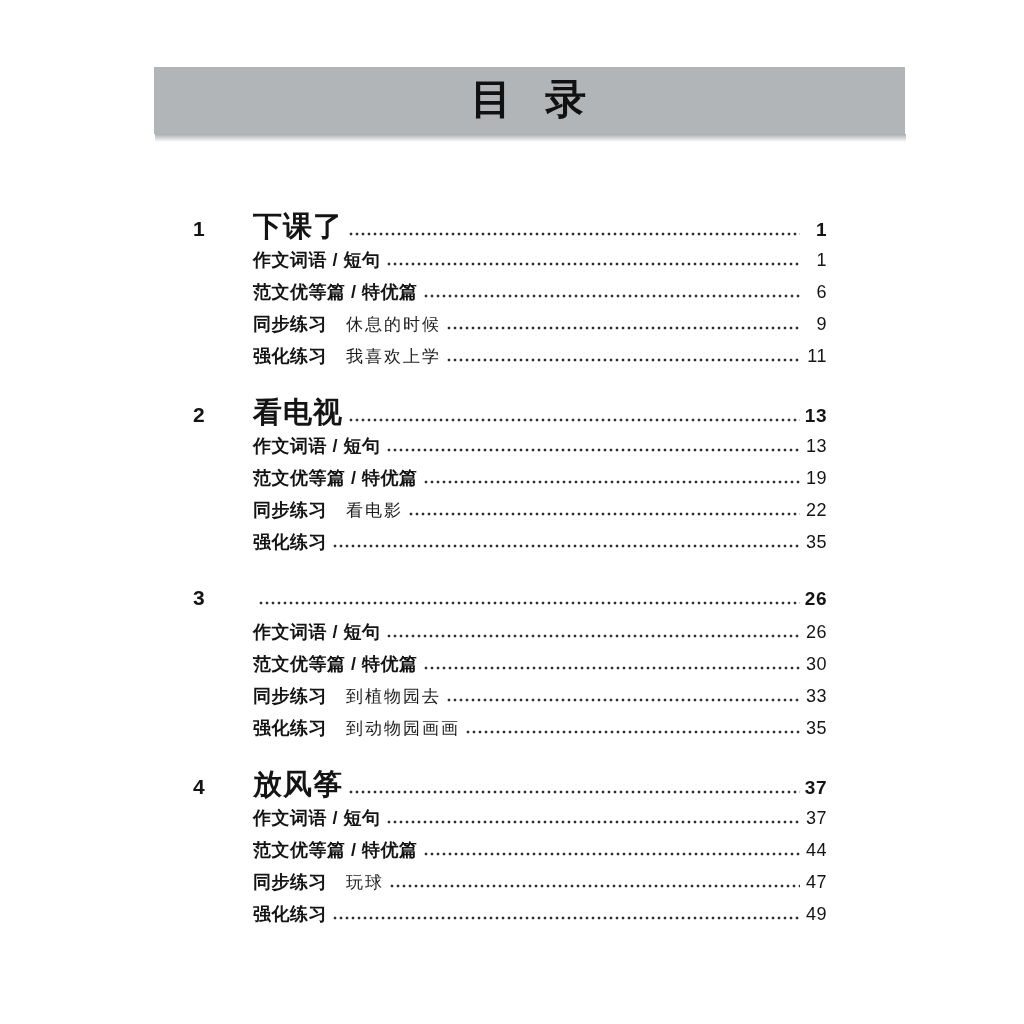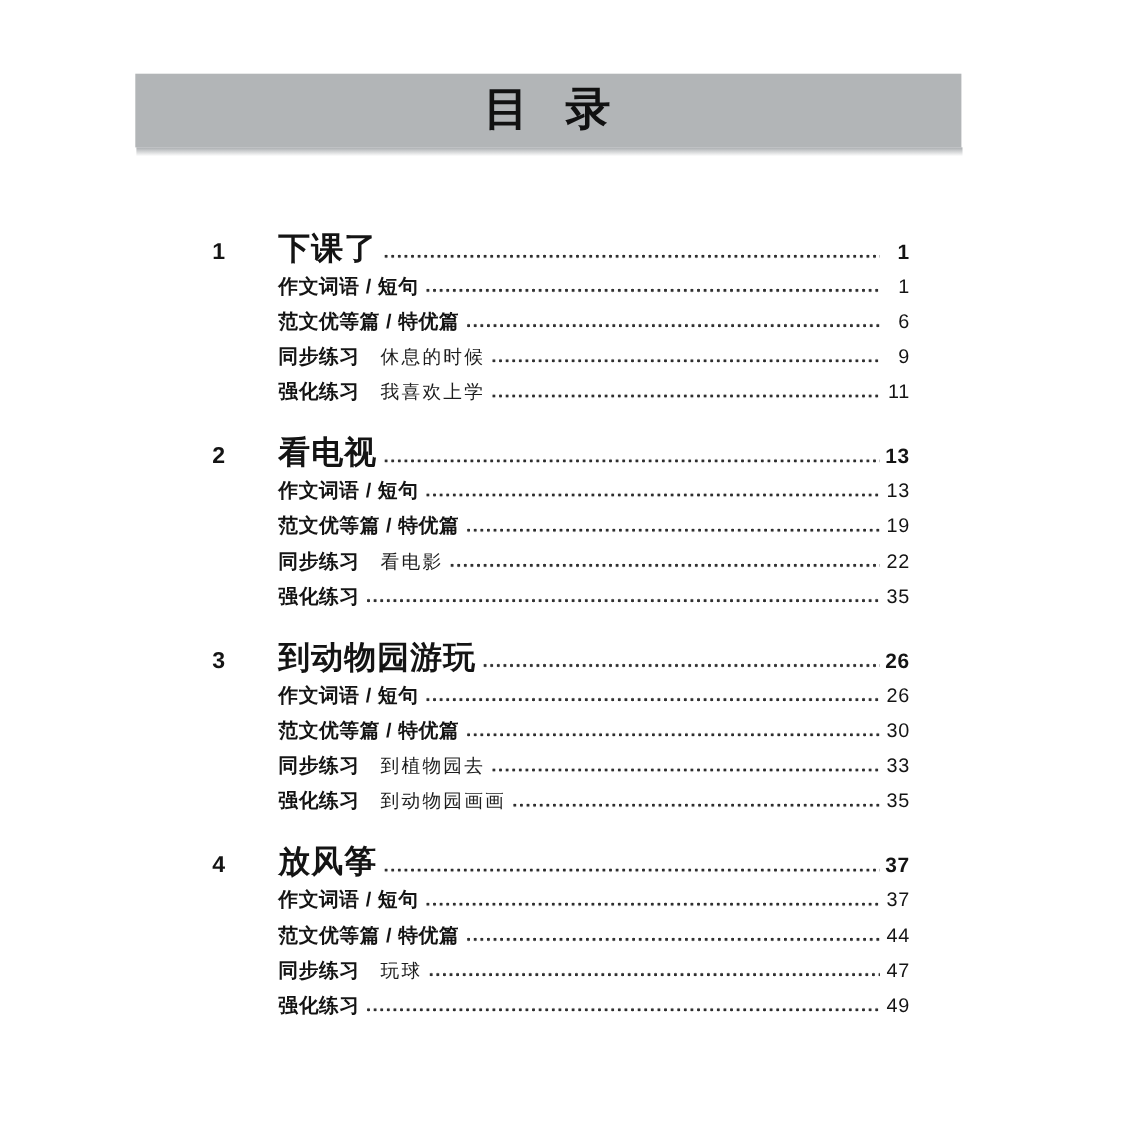--- a/index.html
+++ b/index.html
@@ -12,21 +12,21 @@
     background: #ffffff;
     position: relative;
     overflow: hidden;
     font-family: "Liberation Sans", sans-serif;
     color: #141414;
   }
 
   
   .banner {
     position: absolute;
-    left: 123px;
+    left: 154px;
     top: 67px;
     width: 751px;
     height: 67px;
     background: #b2b5b7;
     display: flex;
     align-items: center;
     justify-content: center;
   }
   .banner::after {
     content: "";
@@ -188,21 +188,20 @@
     <div class="row sub">
       <span class="lbl">强化练习</span>
       <span class="dots"></span>
       <span class="pg">35</span>
     </div>
   </section>
 
   <section class="toc-section">
     <div class="row chap">
       <span class="num">3</span>
-      <span class="ctitle">到动物园游玩</span>
       <span class="dots"></span>
       <span class="pg chap-pg">26</span>
     </div>
     <div class="row sub">
       <span class="lbl">作文词语 / 短句</span>
       <span class="dots"></span>
       <span class="pg">26</span>
     </div>
     <div class="row sub">
       <span class="lbl">范文</span>

